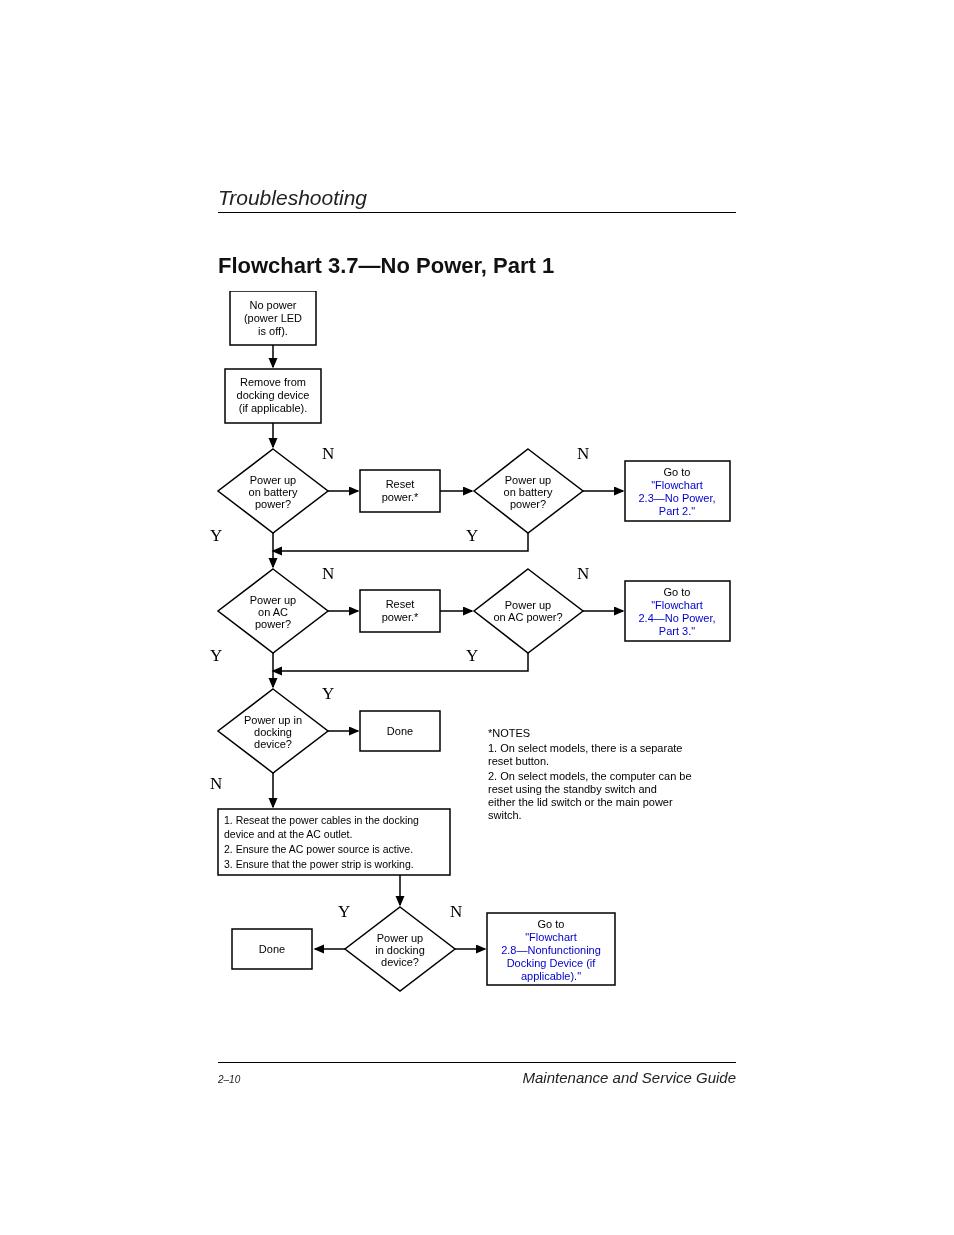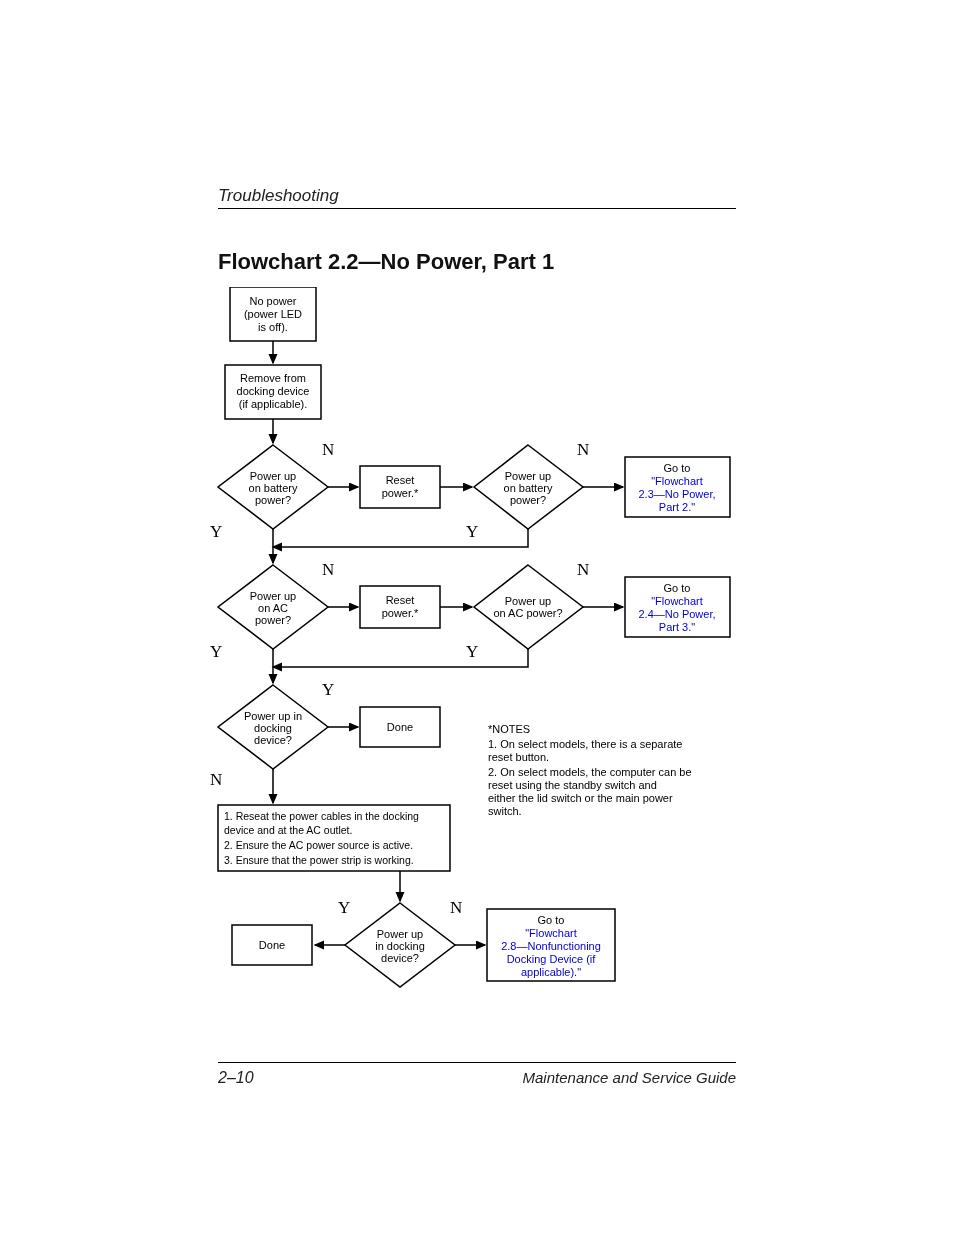--- a/index.html
+++ b/index.html
@@ -1,43 +1,43 @@
 <!DOCTYPE html>
 <html><head>
 <meta charset="utf-8">
 <style>
   html,body{margin:0;padding:0;background:#fff;font-family:"Helvetica Neue",Arial,sans-serif;}
   .page{width:954px;height:1235px;position:relative;}
   .content{position:absolute;left:218px;top:186px;width:518px;}
-  .running-header{font-style:italic;font-size:17px;color:#222;}
+  .running-header{font-style:italic;font-size:21px;color:#222;}
   .hr{border:0;border-top:1px solid #000;margin:2px 0 40px 0;}
   .hr2{border:0;border-top:1px solid #000;margin:2px 0 6px 0;}
   .title{font-weight:700;font-size:22px;color:#111;margin-bottom:12px;}
-  .ftr-left{font-style:italic;font-size:16px;color:#222;}
+  .ftr-left{font-style:italic;font-size:10px;color:#222;}
   .ftr-right{font-style:italic;font-size:15px;color:#222;float:right;text-align:right;}
   .ftr{position:absolute;left:218px;top:1060px;width:518px;}
   svg{display:block;}
   .svg-wrap{position:relative;left:-8px;text-decoration:underline;}
   .link{fill:#0000cc;}
   .box{fill:#fff;stroke:#000;stroke-width:1.5;}
   .diamond{fill:#fff;stroke:#000;stroke-width:1.5;}
   .txt{font-family:Arial,Helvetica,sans-serif;font-size:11px;text-anchor:middle;}
   .txt-sm{font-family:Arial,Helvetica,sans-serif;font-size:10.5px;}
   .lbl{font-family:"Times New Roman",serif;font-size:17px;}
   .arrow{stroke:#000;stroke-width:1.5;fill:none;}
   .notes{font-family:Arial,Helvetica,sans-serif;font-size:11px;}
 </style>
 </head>
 <body>
 
 <div class="page">
   <div class="content">
     <div class="running-header">Troubleshooting</div>
     <hr class="hr">
-    <div class="title">Flowchart 2.2—No Power, Part 1</div>
+    <div class="title">Flowchart 3.7—No Power, Part 1</div>
 
     <div class="svg-wrap">
     <svg width="530" height="770">
       <defs>
         <marker id="ah" markerWidth="10" markerHeight="10" refX="6" refY="3" orient="auto">
           <path d="M0,0 L7,3 L0,6 Z" fill="#000"></path>
         </marker>
       </defs>
 
       <rect class="box" x="20" y="0" width="86" height="54"></rect>

